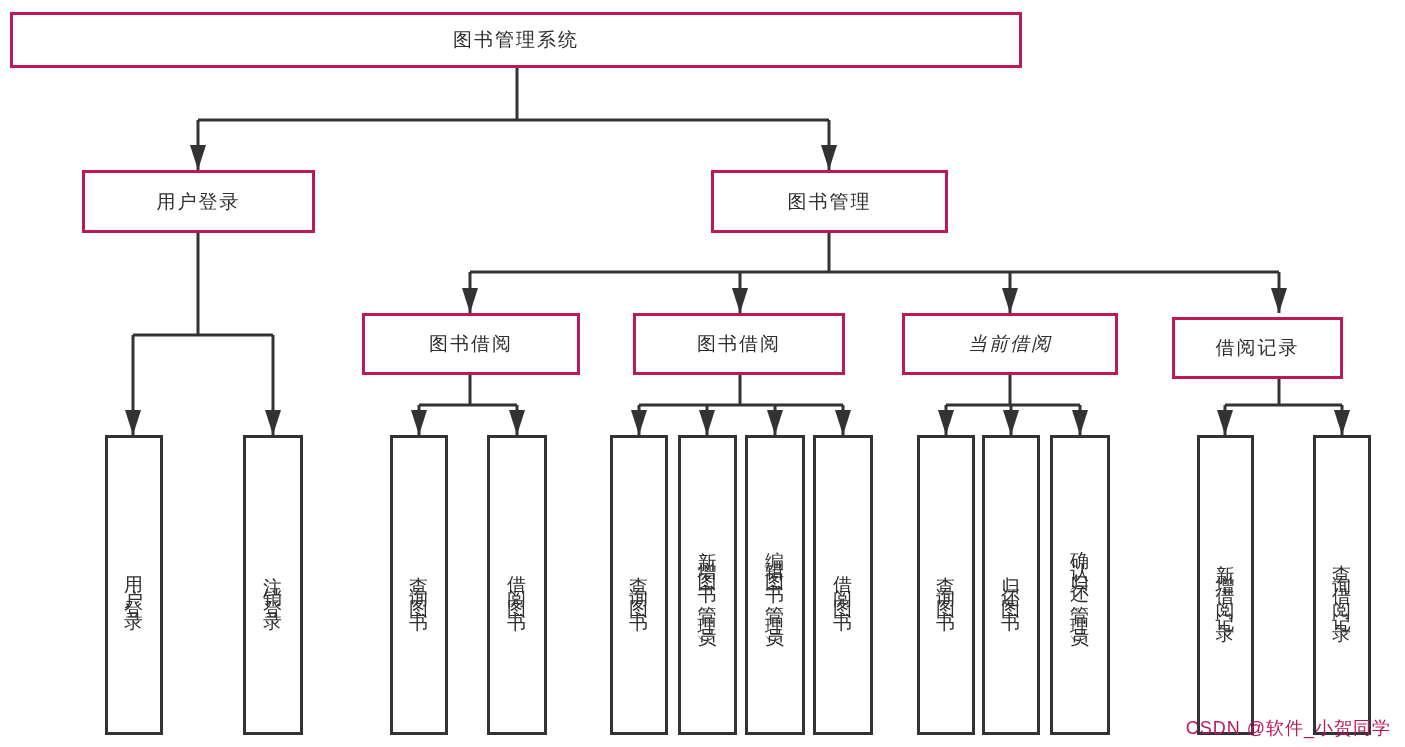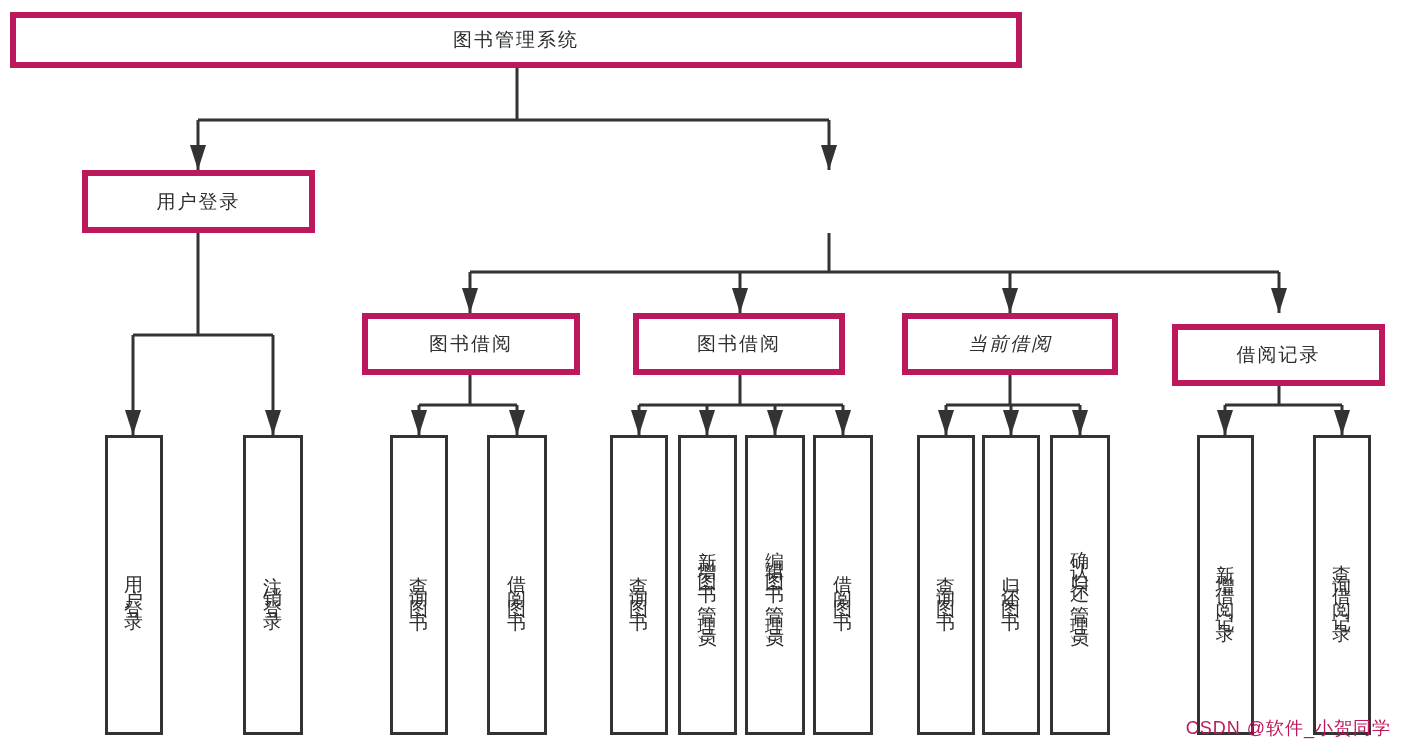--- a/index.html
+++ b/index.html
@@ -6,21 +6,21 @@
   body{
     width:1405px;height:747px;position:relative;overflow:hidden;
     font-family:"Liberation Sans","DejaVu Sans",sans-serif;
   }
   .stage{position:absolute;inset:0;}
   svg.wires{position:absolute;left:0;top:0;z-index:1;}
   svg.wires path, svg.wires line{stroke:#333333;stroke-width:3;fill:none;}
   svg.wires .arrowhead{fill:#333333;stroke:none;}
   .node{
     position:absolute;z-index:2;background:#ffffff;
-    border:6px solid #be185d;box-sizing:border-box;
+    border:3px solid #be185d;box-sizing:border-box;
     display:flex;align-items:center;justify-content:center;
     color:#2e2e2e;font-size:19px;letter-spacing:2px;
   }
   .node.root{font-size:19px;}
   .leaf{
     position:absolute;z-index:2;top:435px;height:300px;background:#ffffff;
     border:3px solid #333333;box-sizing:border-box;
     display:flex;align-items:center;justify-content:center;
     color:#2e2e2e;
   }
@@ -78,25 +78,26 @@
     <line x1="1011" y1="405" x2="1011" y2="435" marker-end="url(#arrow)"></line>
     <line x1="1080" y1="405" x2="1080" y2="435" marker-end="url(#arrow)"></line>
 
     <line x1="1225" y1="405" x2="1225" y2="435" marker-end="url(#arrow)"></line>
     <line x1="1342" y1="405" x2="1342" y2="435" marker-end="url(#arrow)"></line>
   </svg>
 
   <div class="node root" style="left:10px;top:12px;width:1012px;height:56px;">图书管理系统</div>
 
   <div class="node" style="left:82px;top:170px;width:233px;height:63px;">用户登录</div>
+  <div class="node" style="left:711px;top:170px;width:237px;height:63px;">图书管理</div>
 
   <div class="node" style="left:362px;top:313px;width:218px;height:62px;">图书借阅</div>
   <div class="node" style="left:633px;top:313px;width:212px;height:62px;">图书借阅</div>
   <div class="node" style="left:902px;top:313px;width:216px;height:62px;font-style:italic;">当前借阅</div>
-  <div class="node" style="left:1172px;top:324px;width:213px;height:62px;">借阅记录</div>
+  <div class="node" style="left:1172px;top:317px;width:171px;height:62px;">借阅记录</div>
 
   <div class="leaf" style="left:105px;width:58px;">
     <span class="vtext">用户登录</span>
   </div>
   <div class="leaf" style="left:243px;width:60px;">
     <span class="vtext">注销登录</span>
   </div>
 
   <div class="leaf" style="left:390px;width:58px;">
     <span class="vtext">查询图书</span>

